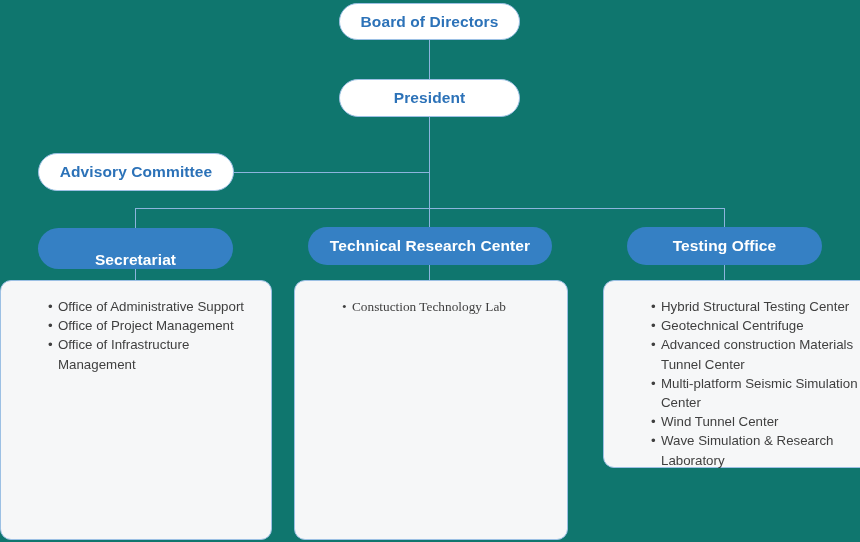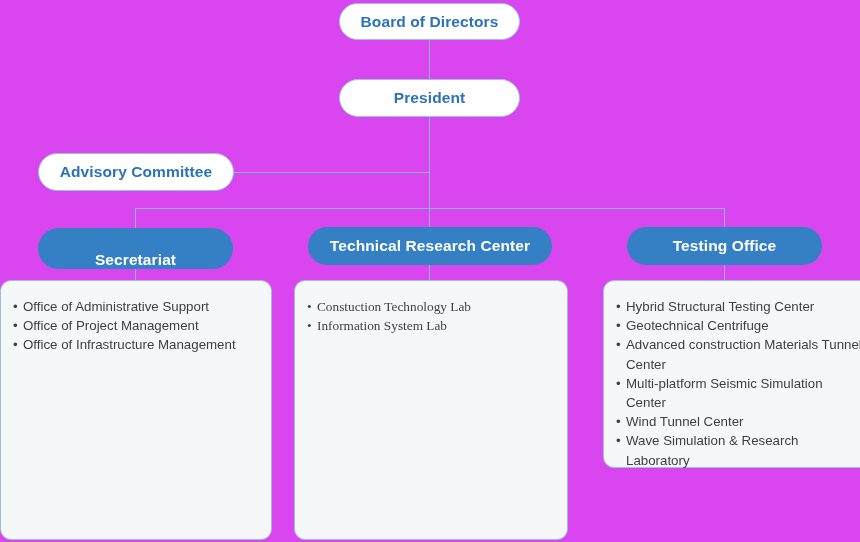--- a/index.html
+++ b/index.html
@@ -10,21 +10,21 @@
   }
   body {
     font-family: "Liberation Sans", sans-serif;
     -webkit-font-smoothing: antialiased;
   }
   #chart {
     position: relative;
     width: 860px;
     height: 542px;
     overflow: hidden;
-    background: #d946ef;
+    background: #0f766e;
   }
 
   
   .line {
     position: absolute;
     background: #8cb4dd;
   }
   .line.v { width: 1px; }
   .line.h { height: 1px; }
 
@@ -57,20 +57,21 @@
     letter-spacing: .1px;
   }
 
   
   .panel {
     position: absolute;
     box-sizing: border-box;
     background: #f6f7f8;
     border: 1px solid #9cc0e4;
     border-radius: 11px;
+    padding-left: 35px;
   }
   .panel ul {
     list-style: none;
     margin: 0;
     padding: 16px 10px 0 12px;
   }
   .panel li {
     position: relative;
     color: #3f3f3f;
     font-size: 13.3px;
@@ -137,21 +138,20 @@
     <ul>
         <li>Office of Administrative Support</li>
         <li>Office of Project Management</li>
         <li>Office of Infrastructure Management</li>
       </ul>
   </div>
 
   <div class="panel" style="left:294px; top:280px; width:274px; height:260px;font-family:Liberation Serif, serif;">
     <ul>
         <li>Constuction Technology Lab</li>
-        <li>Information System Lab</li>
       </ul>
   </div>
 
   <div class="panel" style="left:561px; top:280px; width:271px; height:188px;margin-left:42px;">
     <ul>
         <li>Hybrid Structural Testing Center</li>
         <li>Geotechnical Centrifuge</li>
         <li>Advanced construction Materials Tunnel Center</li>
         <li>Multi-platform Seismic Simulation Center</li>
         <li>Wind Tunnel Center</li>

